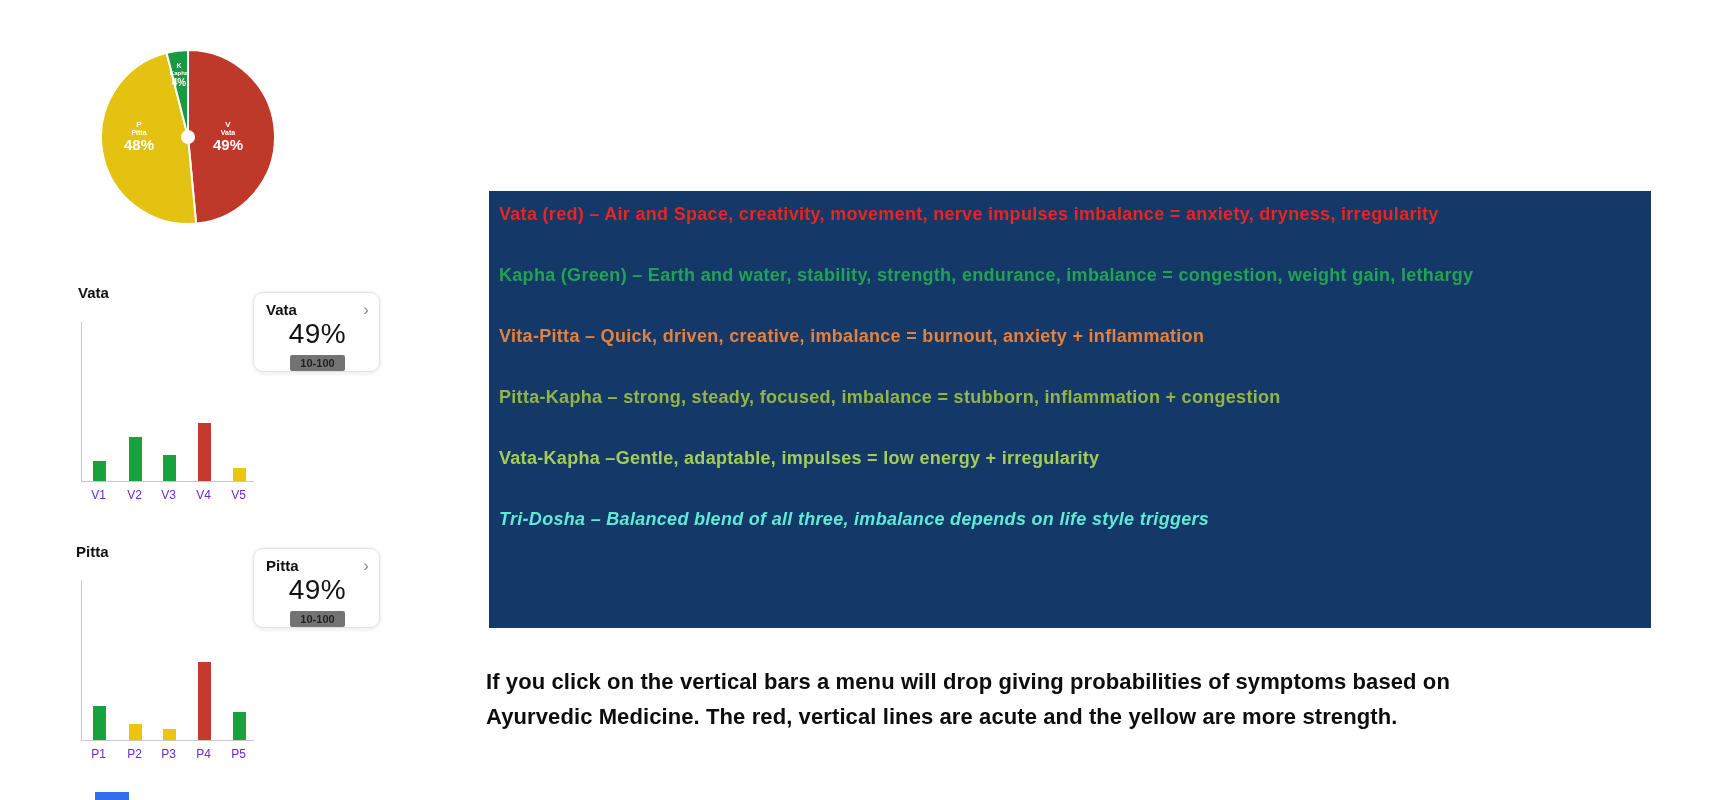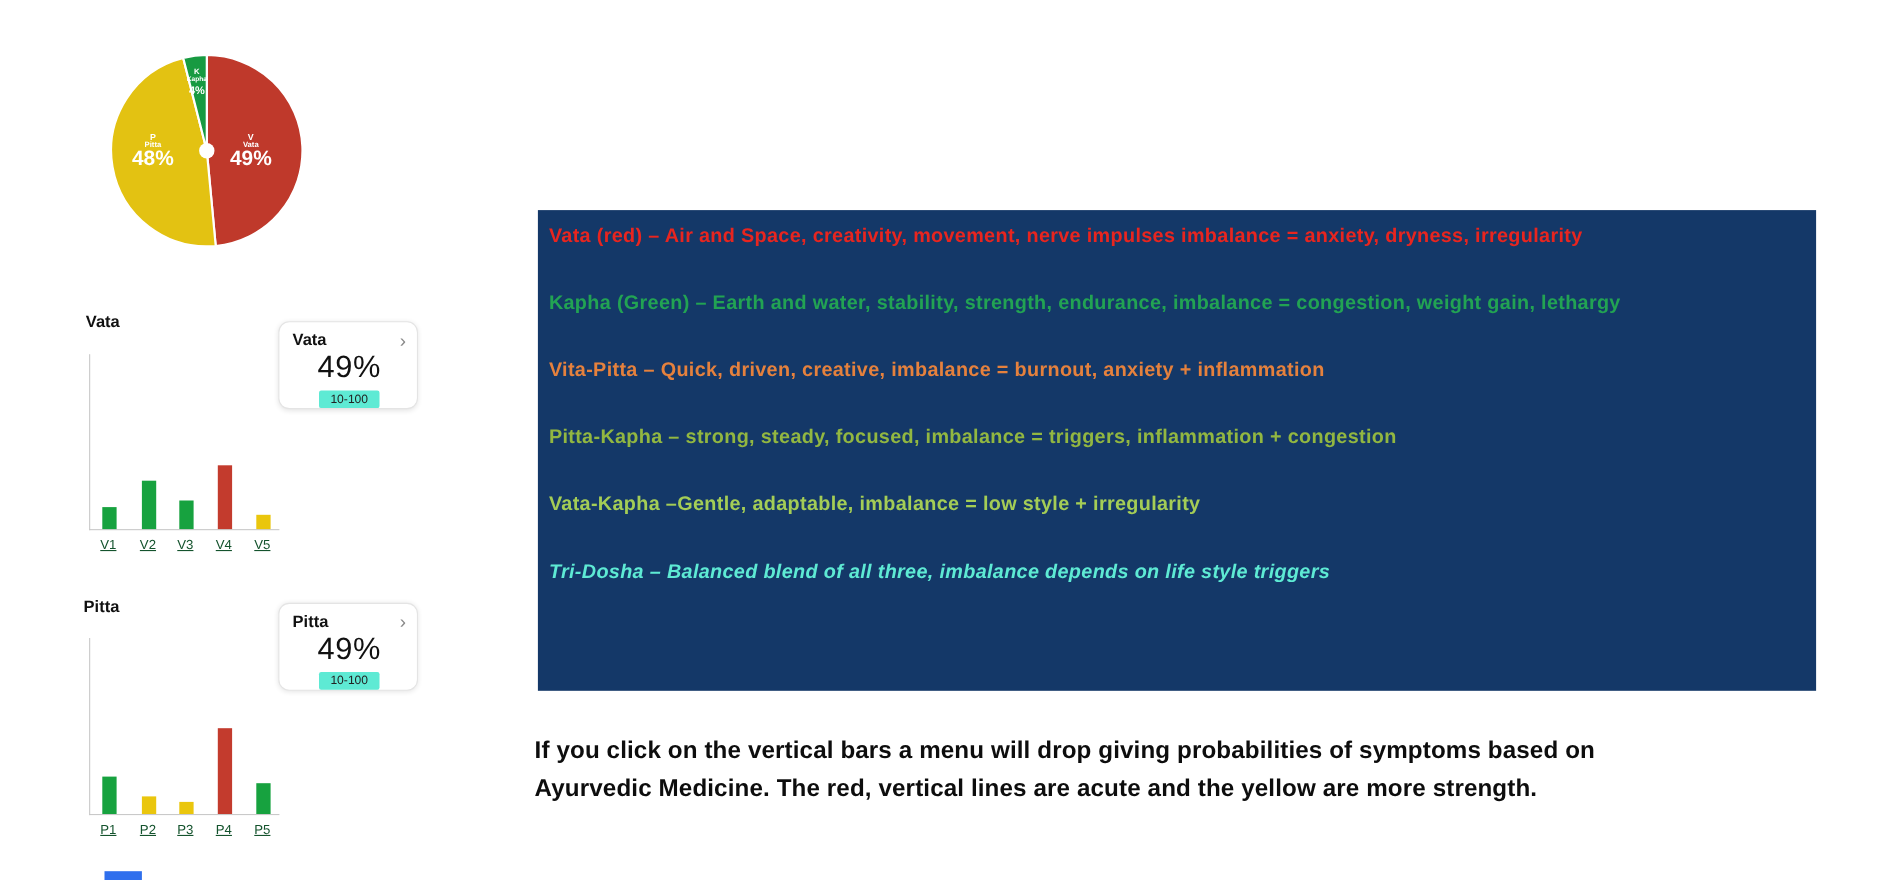--- a/index.html
+++ b/index.html
@@ -5,42 +5,42 @@
   * { margin:0; padding:0; box-sizing:border-box; }
   html,body { background:#fff; }
   body { font-family:"Liberation Sans","DejaVu Sans",sans-serif; }
   #canvas { position:relative; width:1720px; height:800px; background:#ffffff; overflow:hidden; }
 
   
   .pie-wrap { position:absolute; left:100px; top:49px; width:176px; height:176px; }
   .pie-label { position:absolute; color:#ffffff; text-align:center; pointer-events:none; }
   .pie-label .k  { font-size:8px; font-weight:700; line-height:9px; }
   .pie-label .nm { font-size:7px; font-weight:700; line-height:8px; }
-  .pie-label .pc { font-size:19px; font-weight:700; line-height:15px; }
+  .pie-label .pc { font-size:15px; font-weight:700; line-height:15px; }
   .pie-label.small .k { font-size:7px; line-height:8px; }
   .pie-label.small .nm { font-size:6px; line-height:7px; }
   .pie-label.small .pc { font-size:10px; line-height:11px; }
 
   
   .chart-title { position:absolute; font-size:15px; font-weight:700; color:#111; }
   .plot { position:absolute; border-left:1.5px solid #c9c9c9; border-bottom:1.5px solid #c9c9c9; }
   .plot .bar { position:absolute; bottom:0; width:13px; }
   .xlabels { position:absolute; }
-  .xlabels span { position:absolute; transform:translateX(-50%); font-size:12px; color:#14532d;text-decoration:underline; }
+  .xlabels span { position:absolute; transform:translateX(-50%); font-size:12px; color:#6d28d9; }
 
   
   .vcard { position:absolute; width:127px; height:80px; background:#fff; border:1px solid #e4e4e4;
            border-radius:10px; box-shadow:0 1px 5px rgba(0,0,0,.10); padding:8px 10px 6px 12px; }
   .vcard .top { display:flex; justify-content:space-between; align-items:center; }
   .vcard .lbl { font-size:15px; font-weight:700; color:#111; }
   .vcard .chev { color:#8a8a8a; font-size:17px; line-height:14px; cursor:pointer; }
   .vcard .pct { text-align:center; font-size:28px; color:#111; font-weight:500; letter-spacing:.5px; margin-top:0px; }
   .vcard .rangewrap { text-align:center; margin-top:3px; }
-  .vcard .range { display:inline-block; background:#5eead4; border-radius:2px; font-size:11px;
-                  font-weight:400; color:#222; padding:2px 10px; }
+  .vcard .range { display:inline-block; background:#737373; border-radius:2px; font-size:11px;
+                  font-weight:700; color:#222; padding:2px 10px; }
 
   
   .main-title { position:absolute; left:505px; top:122px; font-size:27px; font-weight:700; color:#141414; letter-spacing:.2px; }
   .guide-panel { position:absolute; left:489px; top:191px; width:1162px; height:437px;
                  padding:13px 14px 0 10px; }
   .guide-line { font-size:18px; font-weight:700; letter-spacing:.3px; height:20px; line-height:20px;
                 margin-bottom:41px; white-space:nowrap; }
   .footer-text { position:absolute; left:486px; top:664px; width:1120px;
                  font-size:22px; font-weight:700; color:#0d0d0d; line-height:35px; letter-spacing:.1px; }
   .blue-sliver { position:absolute; left:95px; top:792px; width:34px; height:8px; background:#2f6fed; }
@@ -121,22 +121,22 @@
       <span class="chev">›</span>
     </div>
     <div class="pct">49%</div>
     <div class="rangewrap"><span class="range">10-100</span></div>
   </div>
 
   <div class="guide-panel" id="guide-panel" style="background: rgb(20, 56, 104);">
       <div class="guide-line" style="color: rgb(232, 37, 31);">Vata (red) – Air and Space, creativity, movement, nerve impulses imbalance = anxiety, dryness, irregularity</div>
       <div class="guide-line" style="color: rgb(34, 163, 83);">Kapha (Green) – Earth and water, stability, strength, endurance, imbalance = congestion, weight gain, lethargy</div>
       <div class="guide-line" style="color: rgb(229, 129, 61);">Vita-Pitta – Quick, driven, creative, imbalance = burnout, anxiety + inflammation</div>
-      <div class="guide-line" style="color: rgb(146, 183, 65);">Pitta-Kapha – strong, steady, focused, imbalance = triggers, inflammation + congestion</div>
-      <div class="guide-line" style="color: rgb(164, 205, 86);">Vata-Kapha –Gentle, adaptable, imbalance = low style + irregularity</div>
+      <div class="guide-line" style="color: rgb(146, 183, 65);">Pitta-Kapha – strong, steady, focused, imbalance = stubborn, inflammation + congestion</div>
+      <div class="guide-line" style="color: rgb(164, 205, 86);">Vata-Kapha –Gentle, adaptable, impulses = low energy + irregularity</div>
       <div class="guide-line" style="color: #5eead4; font-style: italic;">Tri-Dosha – Balanced blend of all three, imbalance depends on life style triggers</div>
     </div>
 
   <div class="footer-text">
     <div>If you click on the vertical bars a menu will drop giving probabilities of symptoms based on</div>
     <div>Ayurvedic Medicine. The red, vertical lines are acute and the yellow are more strength.</div>
   </div>
 
   <div class="blue-sliver"></div>
 </div>

